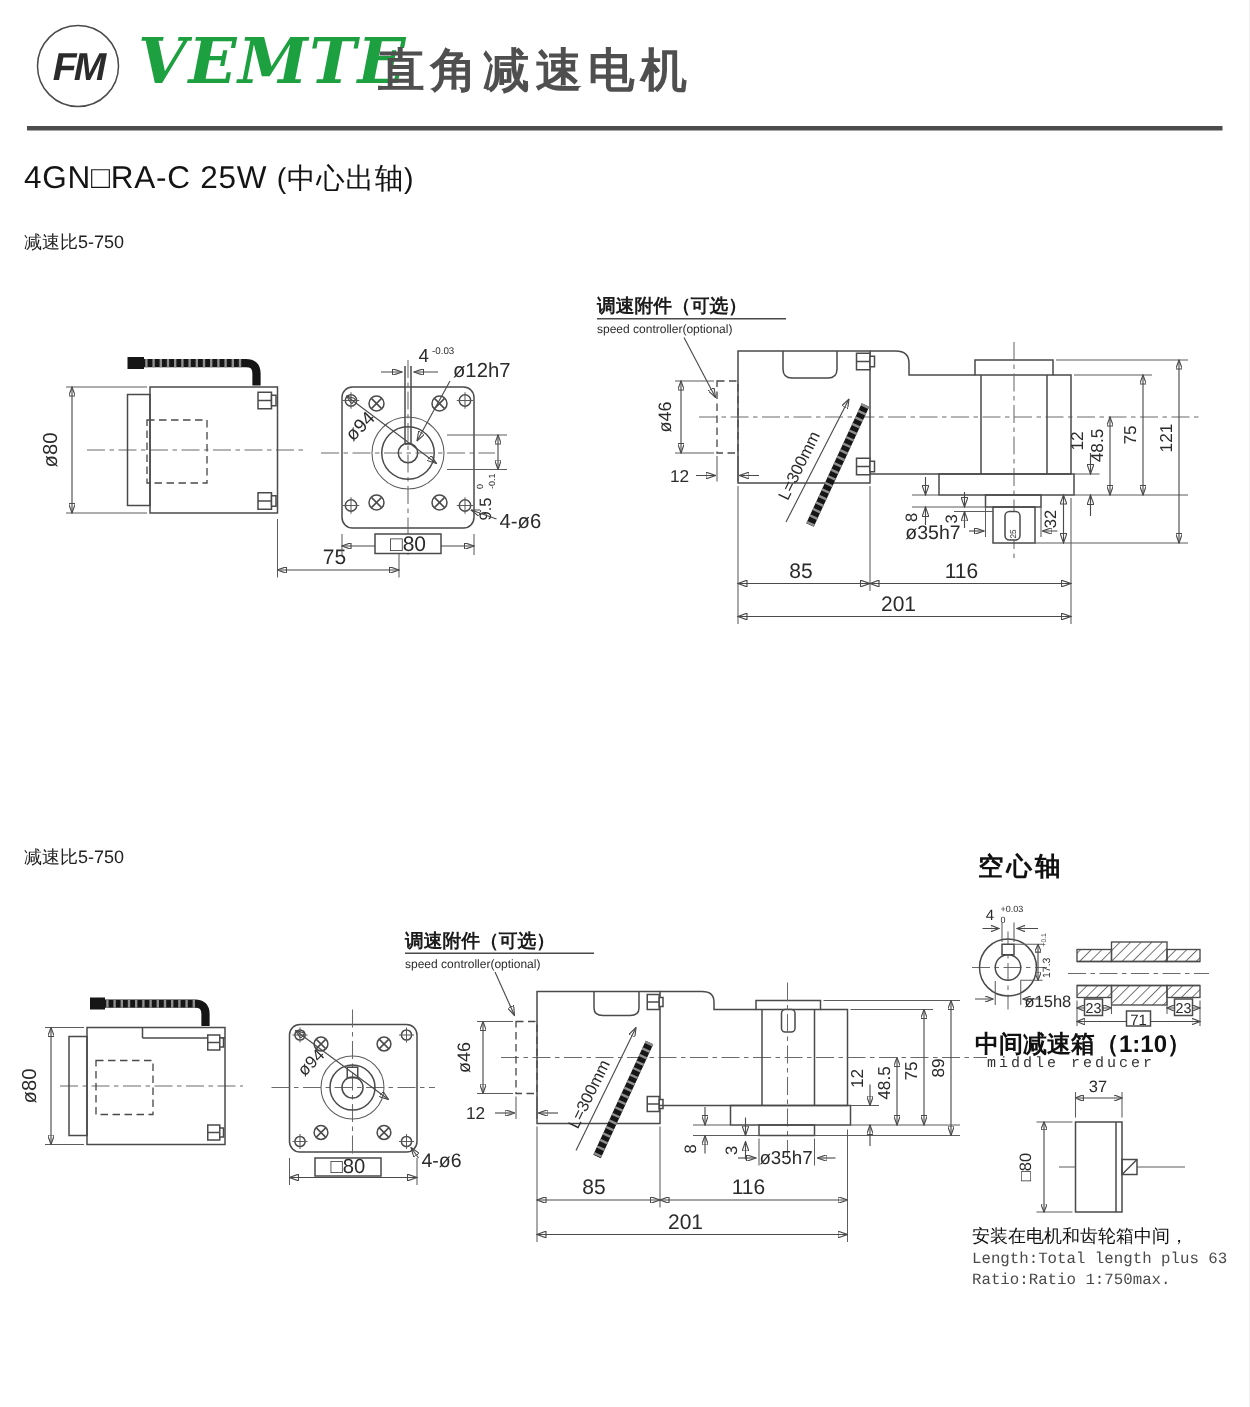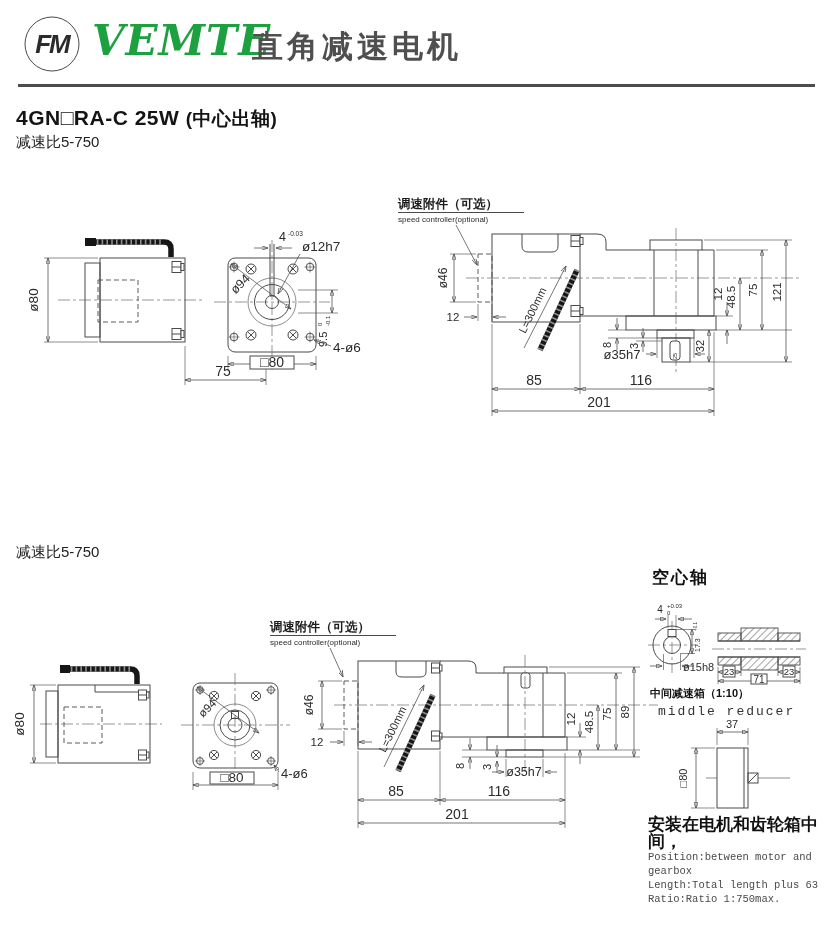--- a/index.html
+++ b/index.html
@@ -5,30 +5,30 @@
   html,body{margin:0;padding:0;background:#e8e8e8;}
   .page{position:relative;width:833px;height:938px;background:#ffffff;overflow:hidden;
         font-family:"Liberation Sans","DejaVu Sans",sans-serif;}
   .abs{position:absolute;}
   
   .brand{left:92px;top:16px;font-family:"DejaVu Serif","Liberation Serif",serif;
          font-style:italic;font-weight:bold;font-size:42px;color:#1da03f;letter-spacing:1px;}
   .product{left:252px;top:26px;font-size:31px;font-weight:bold;color:#4f4f4f;letter-spacing:4px;}
   .rule{left:18px;top:84px;width:797px;height:3px;background:#4d4d4d;}
   
-  .sec-title{left:16px;font-size:21px;font-weight:bold;color:#141414;letter-spacing:.5px;}
+  .sec-title{left:16px;font-size:21px;font-weight:normal;color:#141414;letter-spacing:.5px;}
   .sec-title .note{font-size:19px;}
-  .sec-sub{left:16px;font-size:15px;color:#222;}
+  .sec-sub{left:16px;font-size:12px;color:#222;margin-top:20px;}
   
   .hs-title{left:652px;top:566px;font-size:17px;font-weight:bold;color:#111;letter-spacing:2px;}
-  .mr-title{left:650px;top:686px;font-size:11px;font-weight:bold;color:#111;}
-  .mr-sub{left:658px;top:704px;font-size:13px;color:#333;letter-spacing:2px;
+  .mr-title{left:650px;top:686px;font-size:16px;font-weight:bold;color:#111;}
+  .mr-sub{left:658px;top:704px;font-size:10px;color:#333;letter-spacing:2px;
           font-family:"Liberation Mono","DejaVu Sans Mono",monospace;}
   .notes{left:648px;top:816px;width:184px;}
-  .notes .cn{font-size:17px;color:#111;line-height:17px;font-weight:700;}
+  .notes .cn{font-size:12px;color:#111;line-height:17px;font-weight:400;}
   .notes .en{font-size:10.5px;color:#4a4a4a;line-height:14px;
              font-family:"Liberation Mono","DejaVu Sans Mono",monospace;}
   
   svg line,svg path,svg rect,svg circle,svg polyline{stroke:#4a4a4a;fill:none;stroke-width:1;}
   svg .thin{stroke:#5c5c5c;stroke-width:.7;}
   svg .dim{stroke:#4a4a4a;stroke-width:.75;}
   svg .dash{stroke-dasharray:5 3;stroke-width:.9;}
   svg .cl{stroke:#6a6a6a;stroke-width:.7;stroke-dasharray:12 3 3 3;}
   svg .wh{fill:#fff;}
   svg .ht{fill:url(#hat);stroke:#4a4a4a;stroke-width:.9;}
@@ -478,18 +478,17 @@
       <text x="92" y="13" text-anchor="middle" font-size="11">37</text>
       <line class="thin" x1="75" y1="33" x2="51" y2="33"></line>
       <line class="thin" x1="75" y1="93" x2="51" y2="93"></line>
       <line class="dim" x1="56" y1="33" x2="56" y2="93" marker-start="url(#as4)" marker-end="url(#ae4)"></line>
       <text transform="translate(47,63) rotate(-90)" text-anchor="middle" font-size="11">□80</text>
     </g>
   </svg>
 
   <div class="abs notes">
     <div class="cn">安装在电机和齿轮箱中间，</div>
-    <div class="en">Position:between motor and gearbox</div>
     <div class="en">Length:Total length plus 63</div>
     <div class="en">Ratio:Ratio 1:750max.</div>
   </div>
 
 </div>
 
 </body></html>

